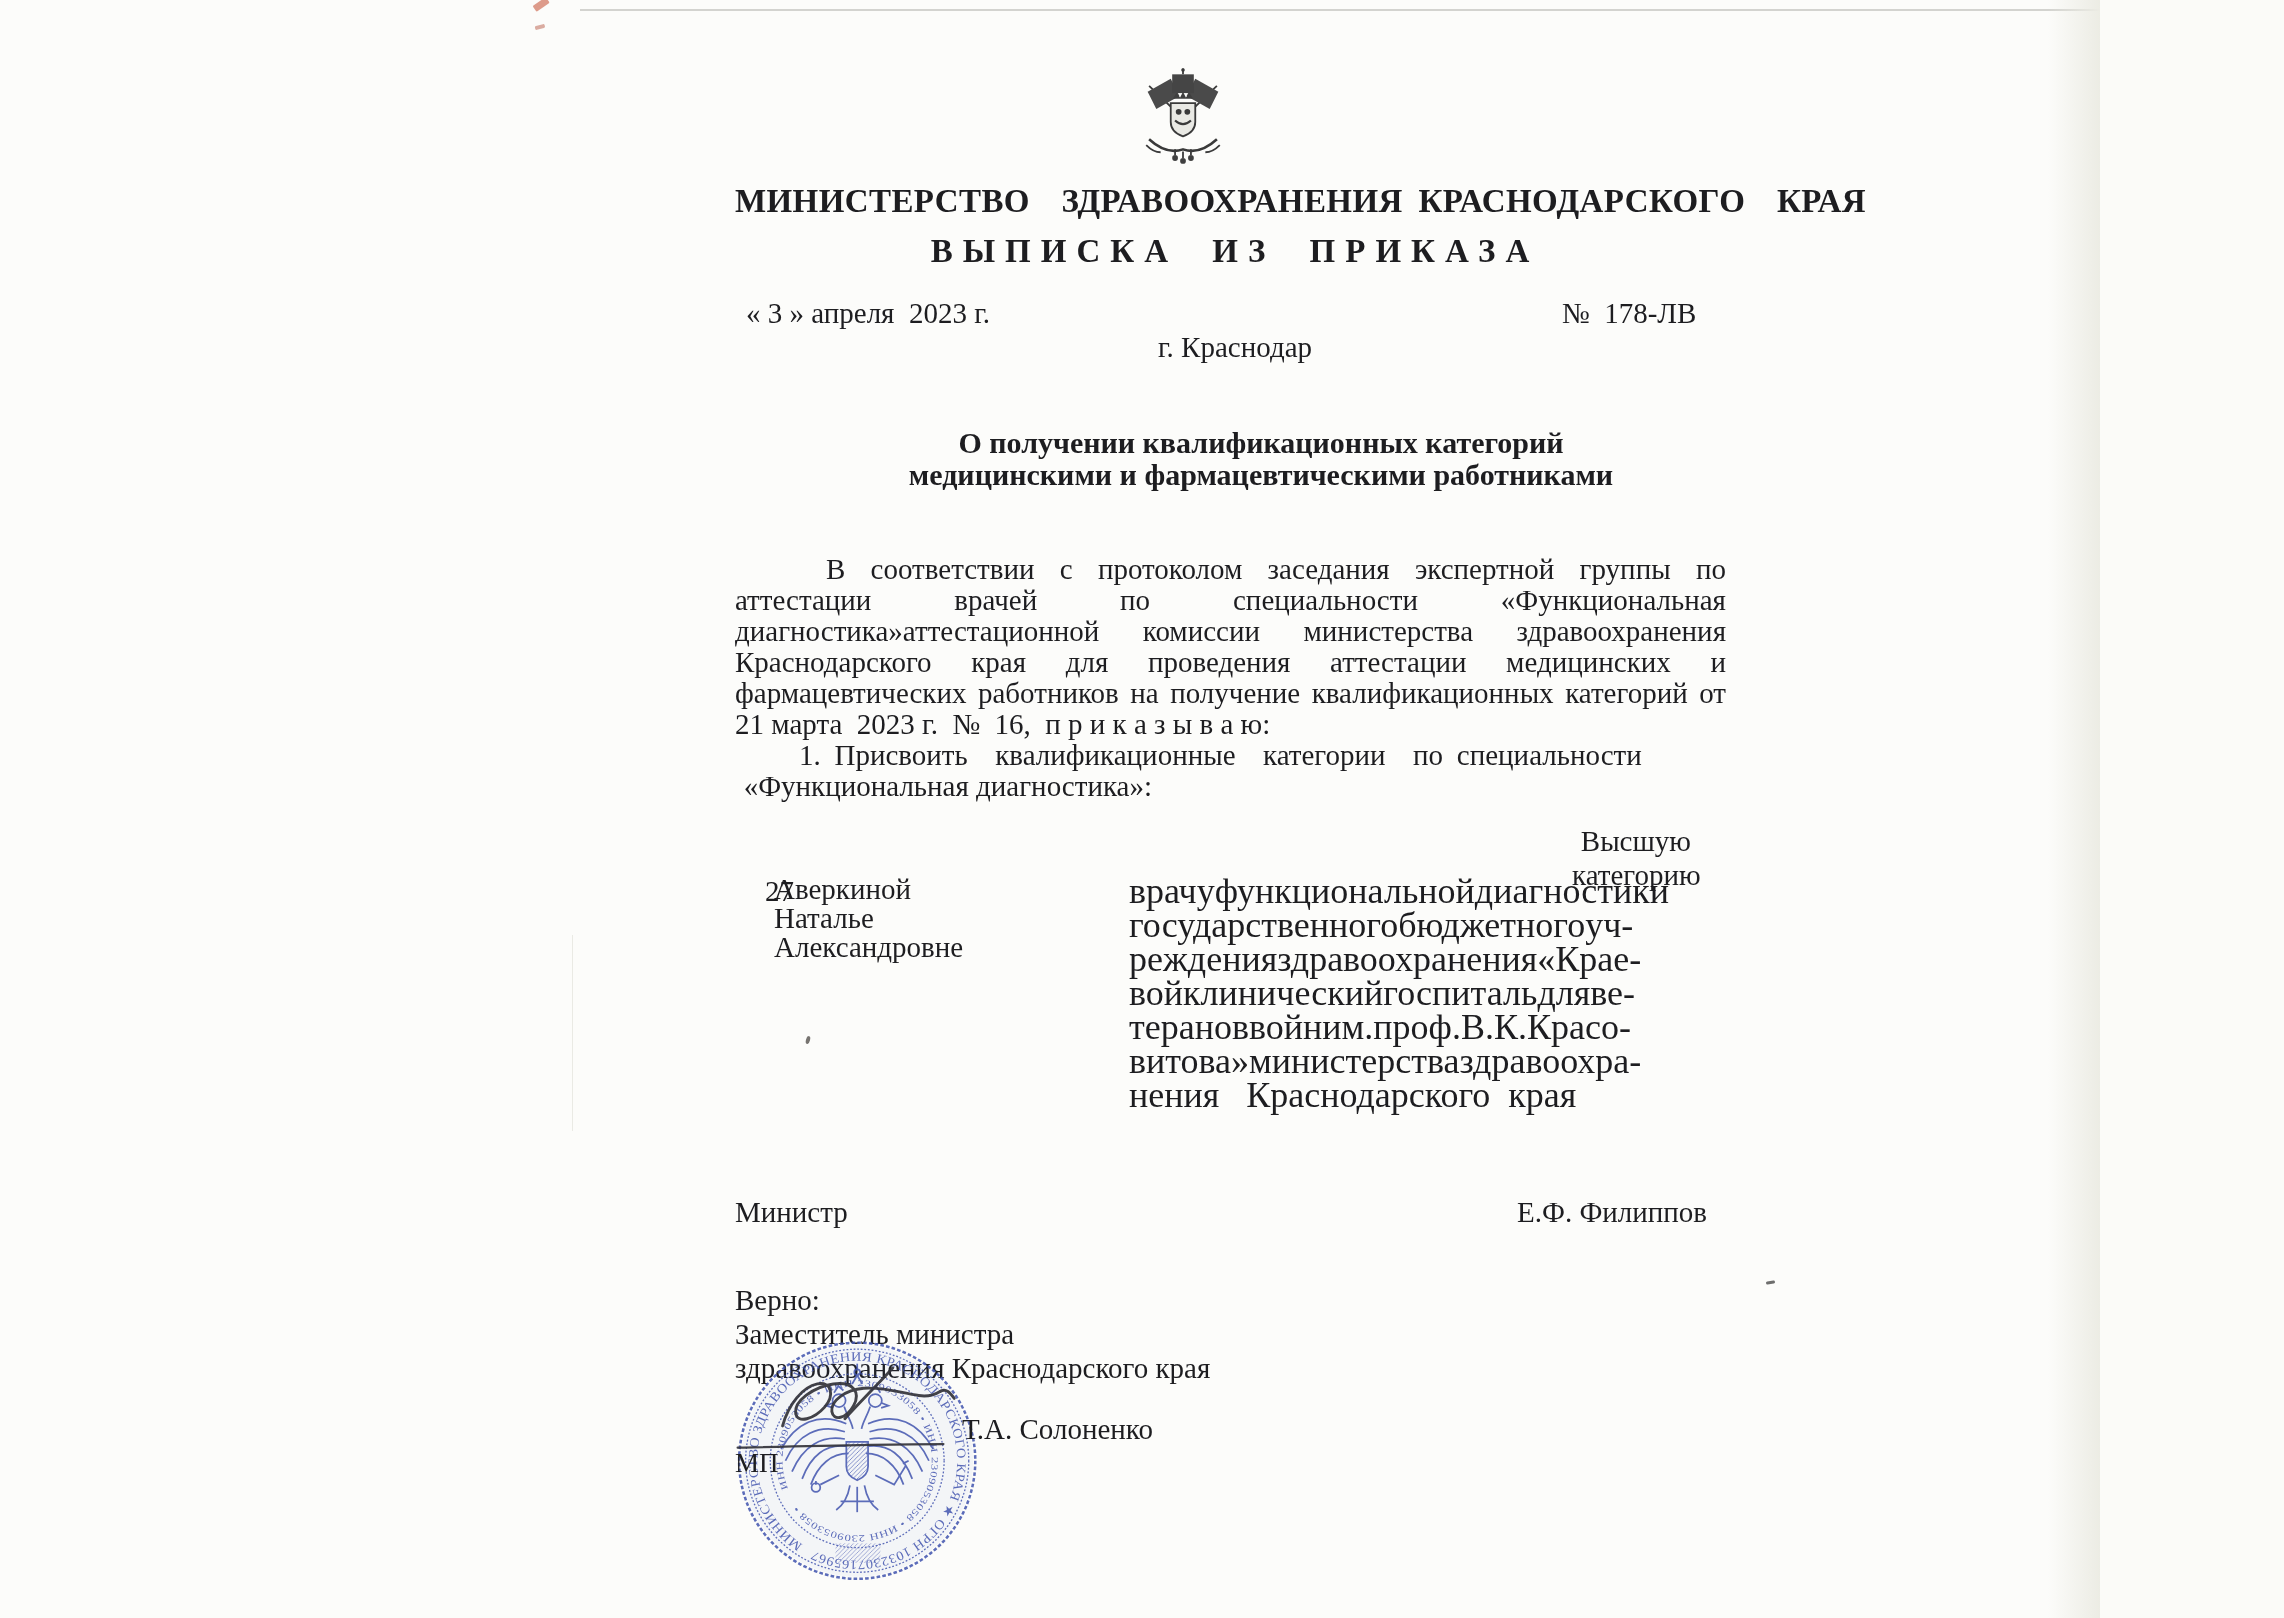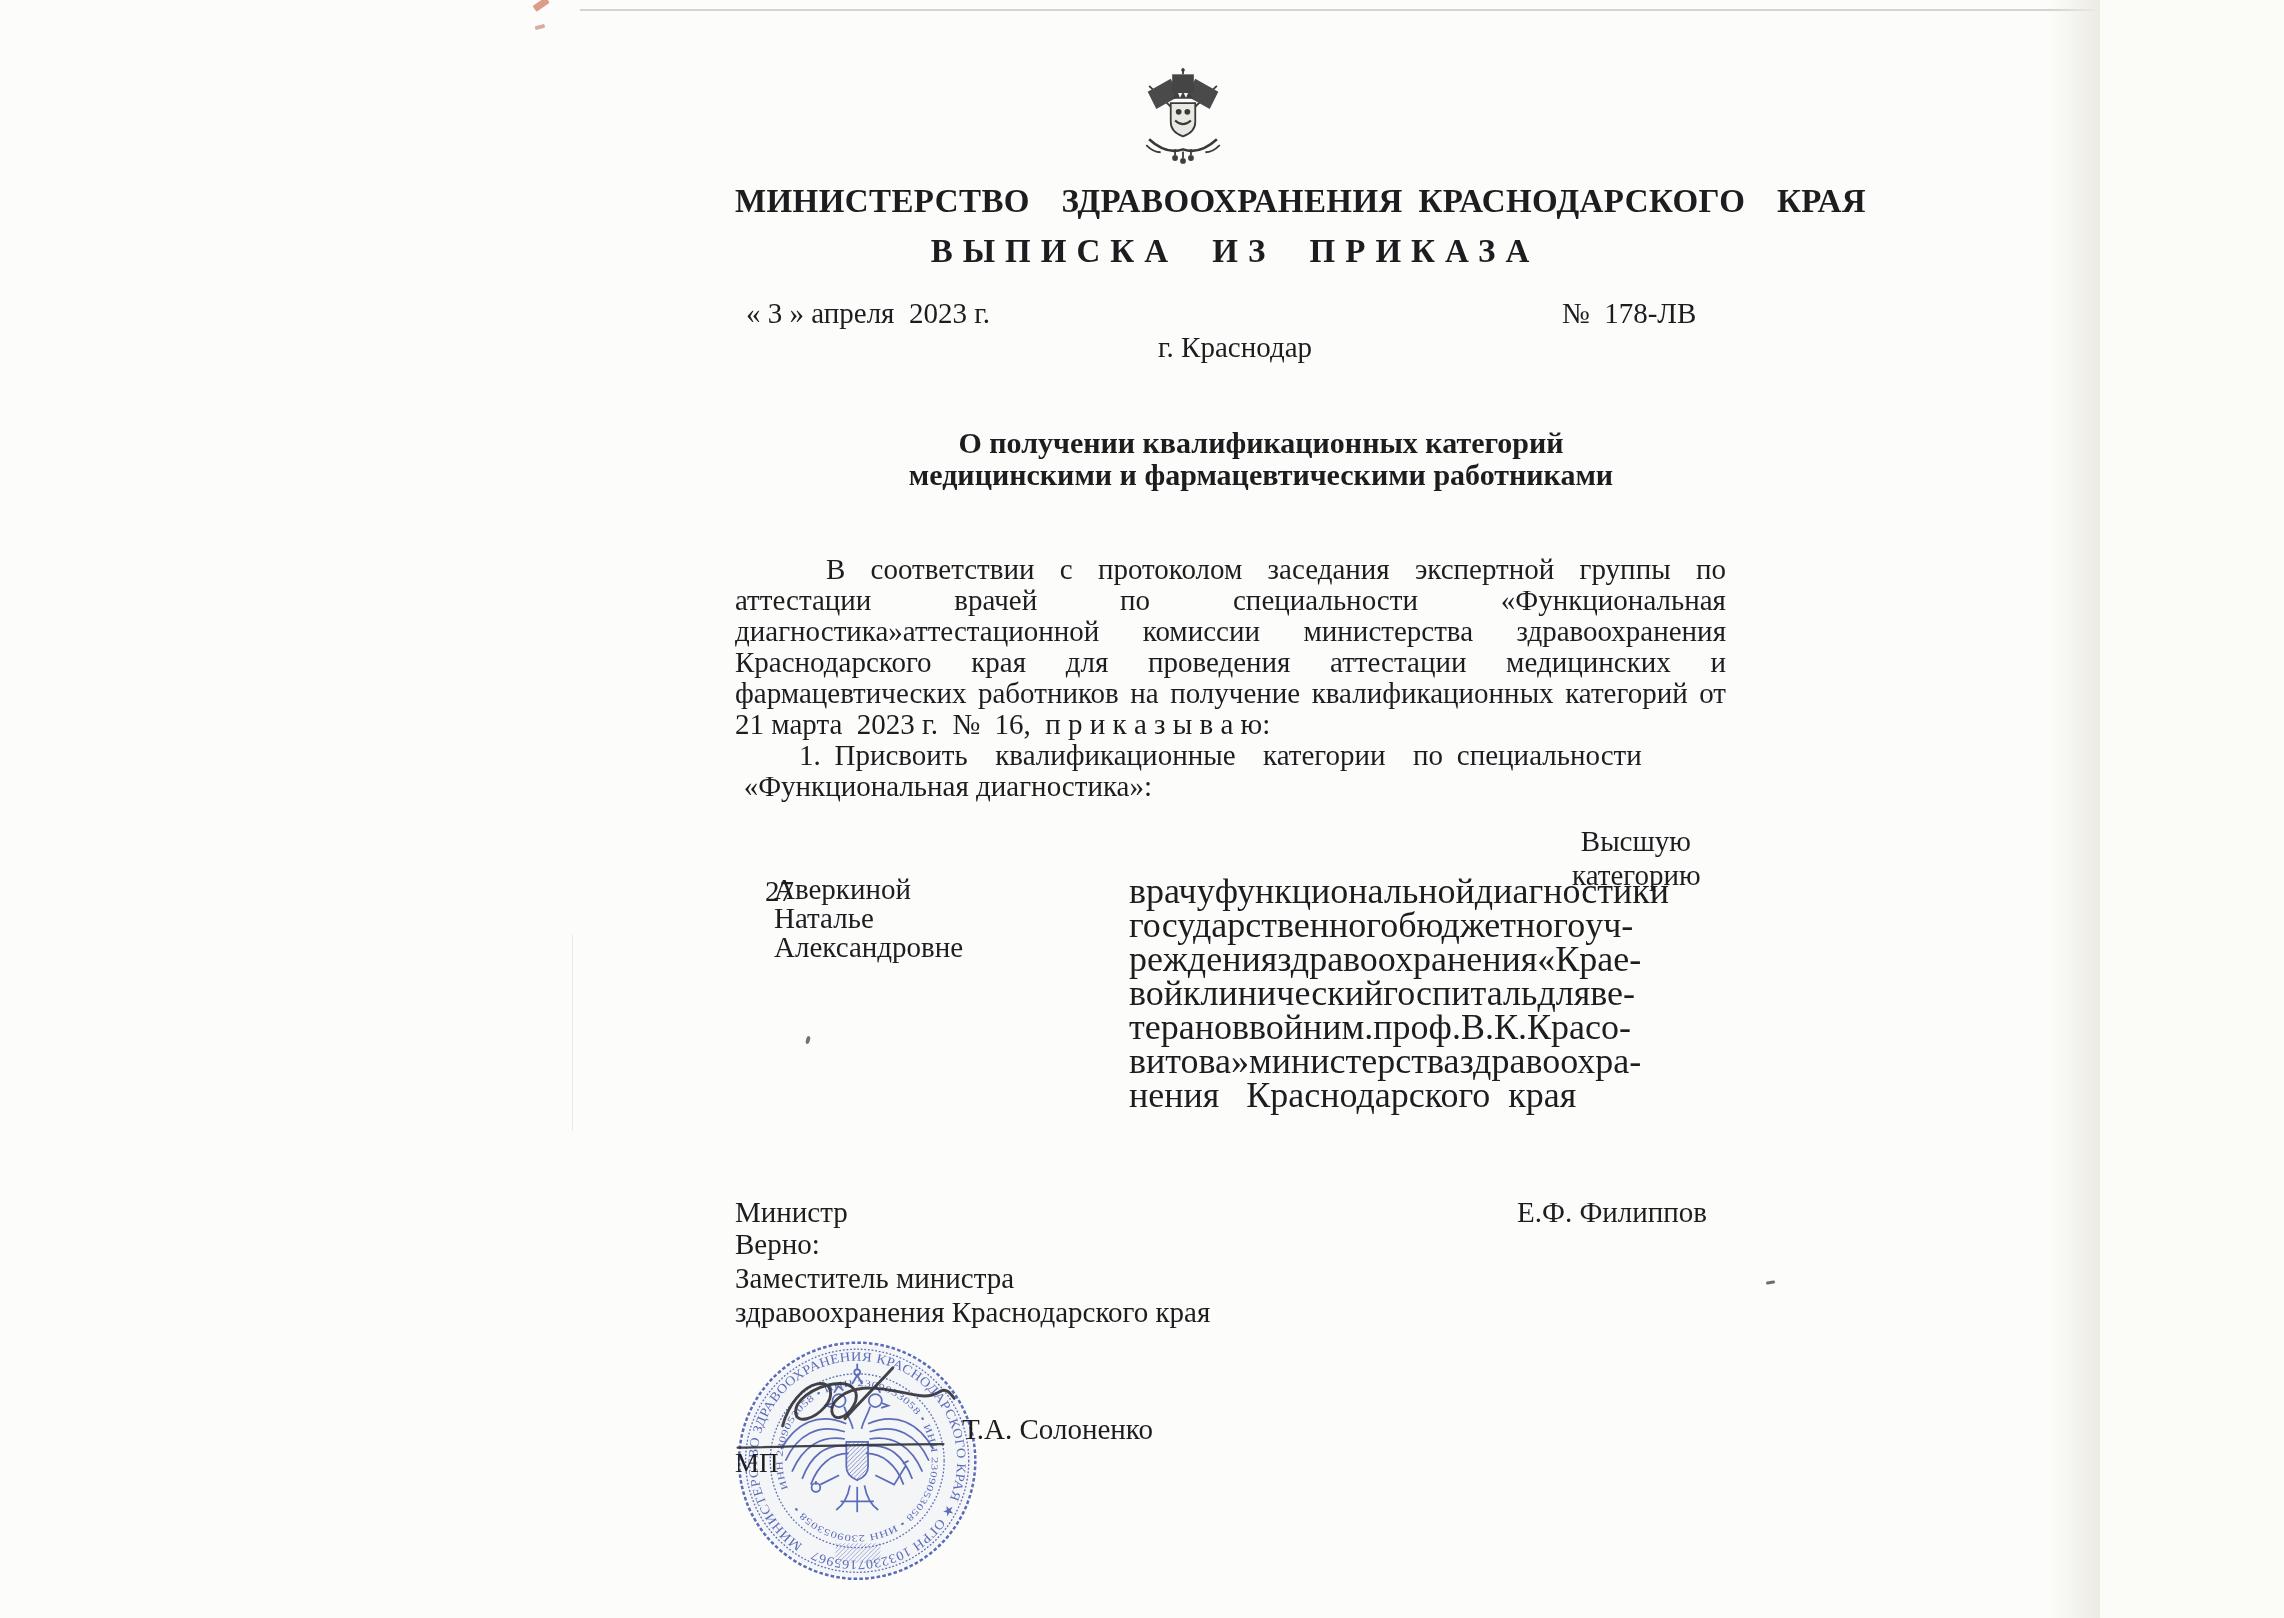--- a/index.html
+++ b/index.html
@@ -26,21 +26,21 @@
   .ws{word-spacing:6.5px;}
   .row-num{left:748px;top:875px;font-size:29px;margin-left:17px;}
   .row-name{left:774px;top:875px;width:196px;font-size:29px;}
   .row-name .ln{height:29px;line-height:29px;}
   .row-pos{left:1098px;top:874px;width:448px;font-size:36px;margin-left:31px;}
   .row-pos .ln{height:34px;line-height:34px;}
   .row-cat{left:1572px;top:824px;width:119px;font-size:29px;text-align:right;}
   .row-cat .ln{height:34px;line-height:34px;}
   .minister{left:735px;top:1196px;font-size:29px;}
   .minister-name{left:1517px;top:1196px;font-size:29px;}
-  .verno{left:735px;top:1227px;font-size:29px;}
+  .verno{left:735px;top:1283px;font-size:29px;}
   .verno .ln{height:34px;line-height:34px;}
   .deputy-name{left:962px;top:1413px;font-size:29px;}
   .mp{left:735px;top:1448px;font-size:27px;}
   .seal-svg{left:710px;top:1326px;width:348px;height:297px;}
   .sig-svg{left:710px;top:1326px;width:348px;height:297px;}
   .crest-svg{left:1139px;top:67px;width:88px;height:107px;}
   .redmark1{left:533px;top:1.4px;width:16px;height:6.5px;background:#d4826e;opacity:.8;
             transform:rotate(-35deg);border-radius:1.4px;}
   .redmark2{left:535px;top:25px;width:10px;height:4.3px;background:#cc8a7a;opacity:.7;
             transform:rotate(-15deg);border-radius:1.4px;}

